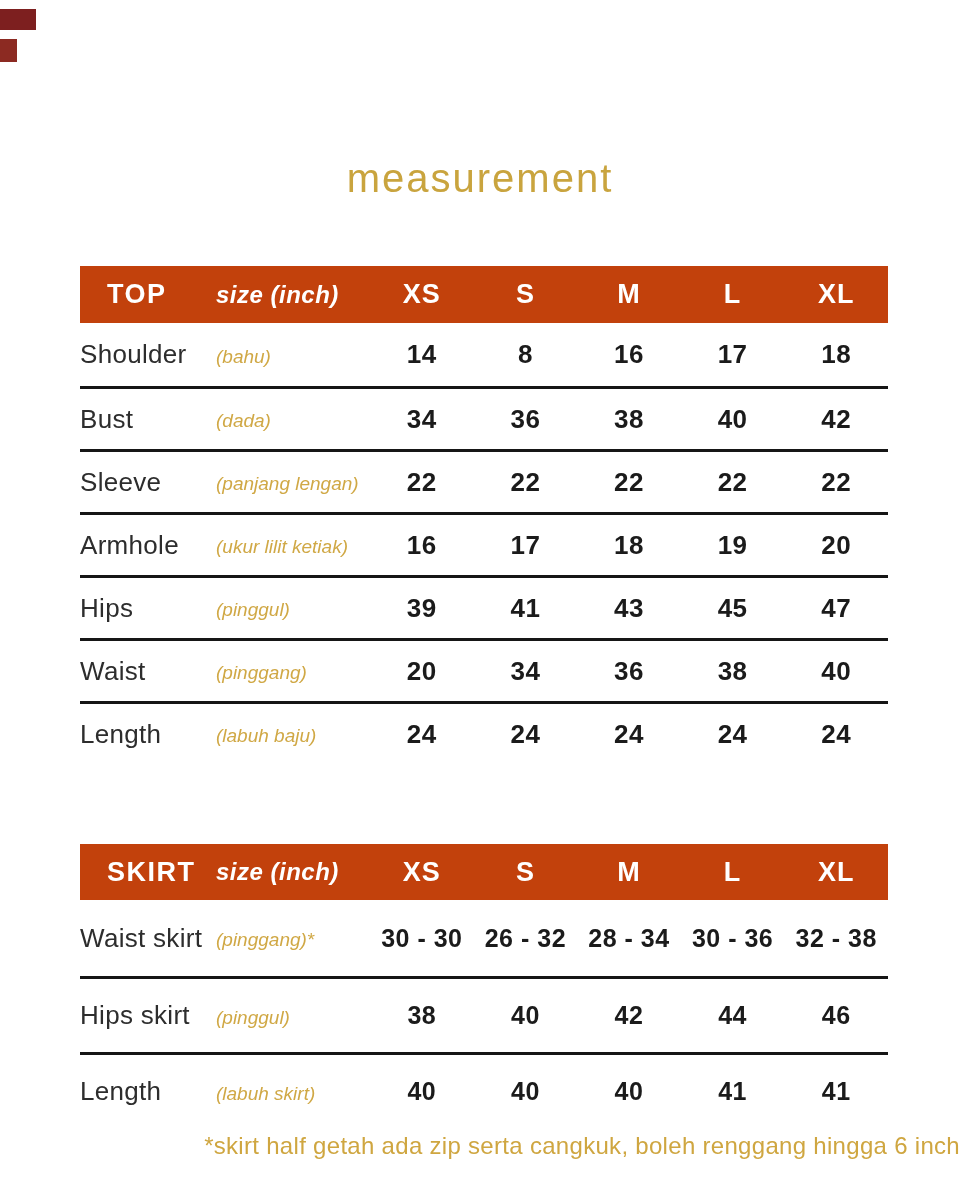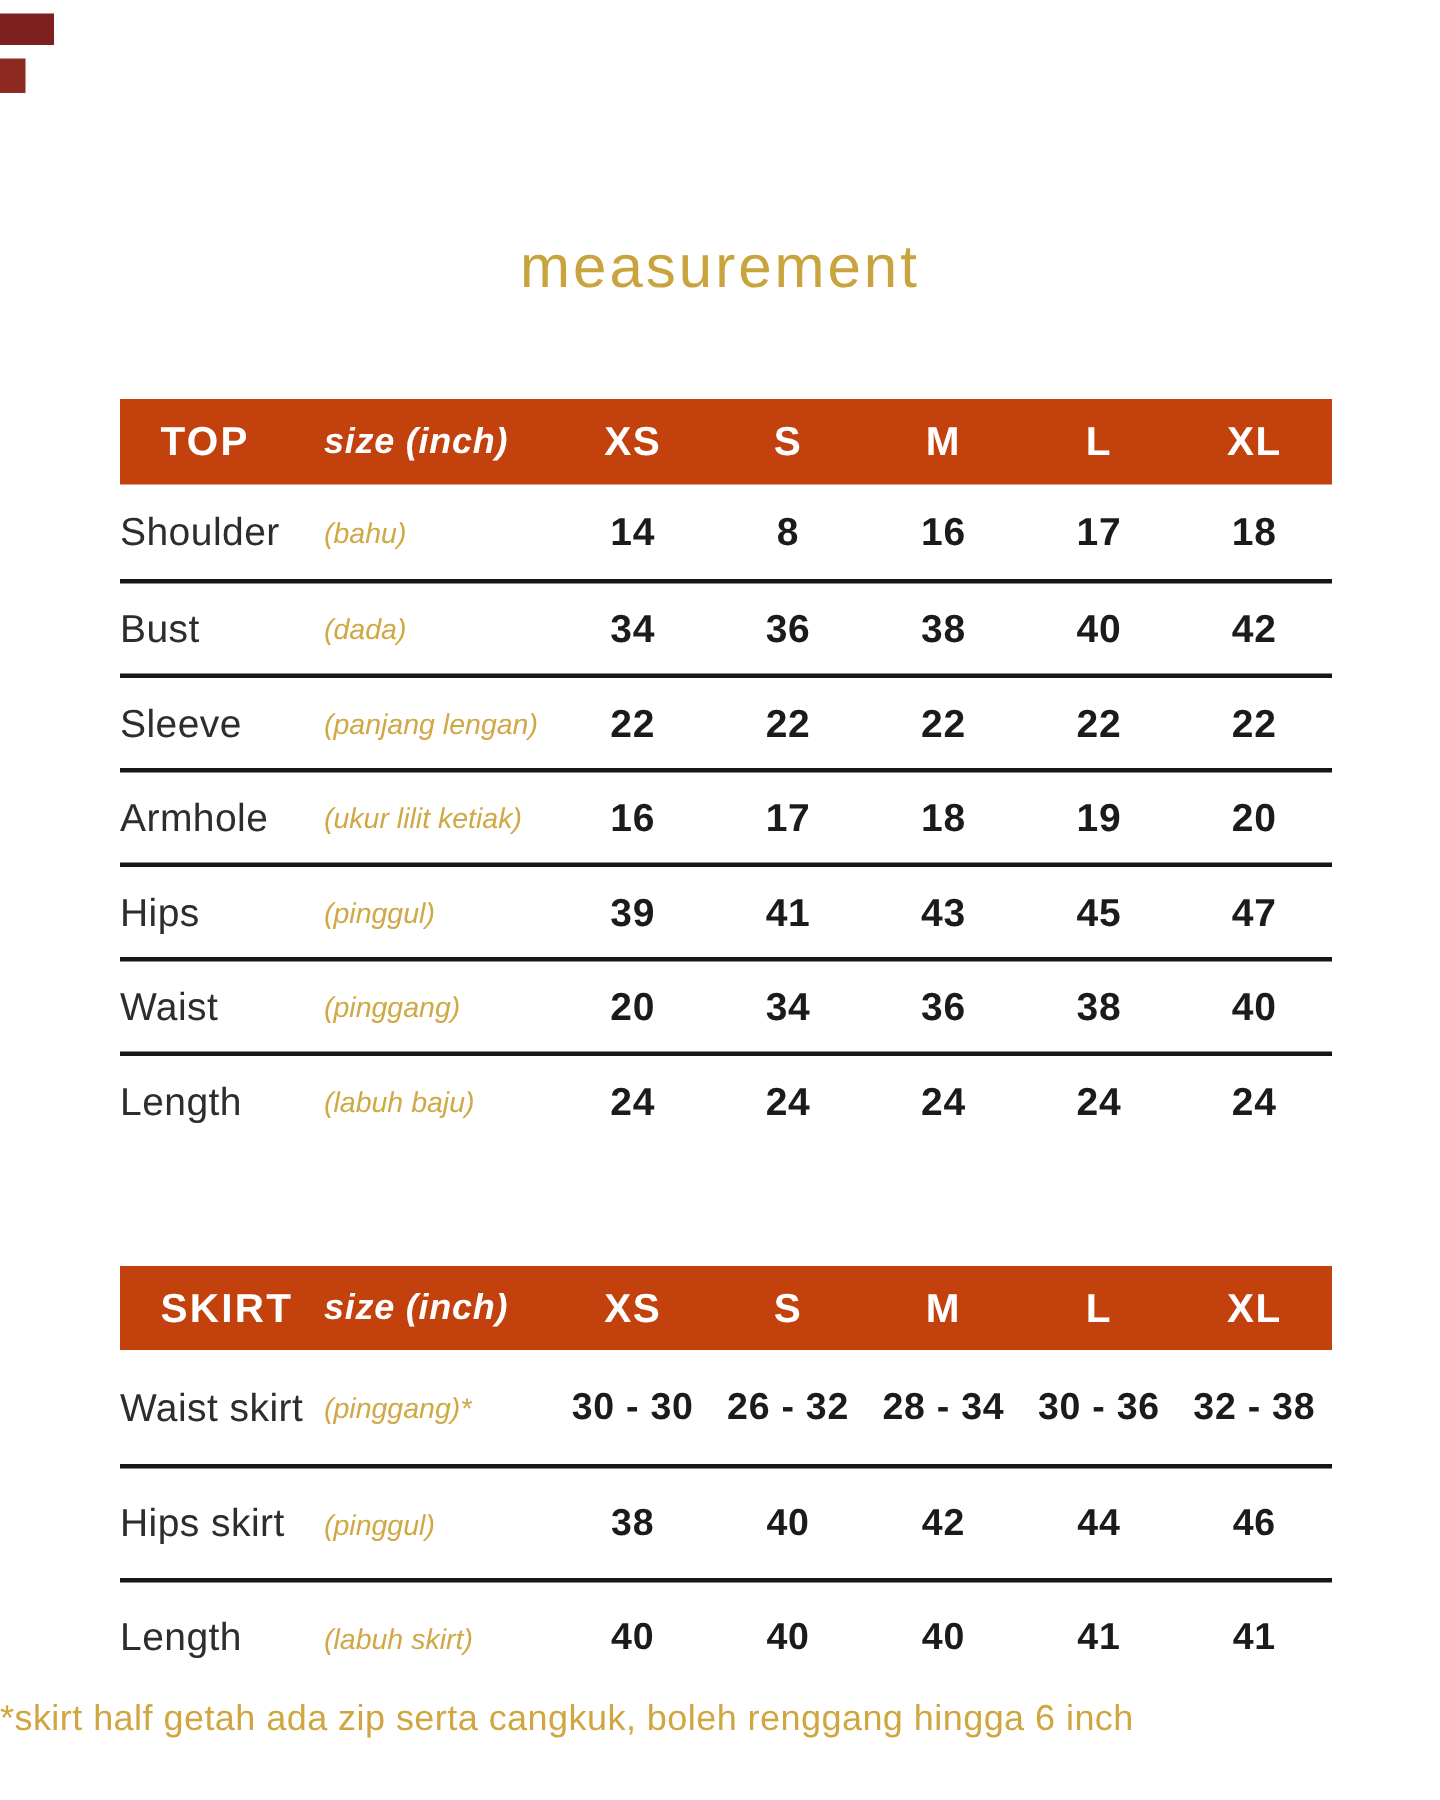--- a/index.html
+++ b/index.html
@@ -37,21 +37,21 @@
   .tbl-skirt .row{height:76px;}
   .tbl-skirt .row:first-of-type{height:86px;padding-top:14px;}
 
   .label{font-size:26px;color:#2d2d2d;letter-spacing:0.3px;white-space:nowrap;}
   .sublabel{font-size:19px;font-style:italic;color:#D0A845;white-space:nowrap;
             padding-left:14px;position:relative;top:2px;overflow:visible;}
   .val{font-size:26px;font-weight:700;color:#1b1b1b;text-align:center;white-space:nowrap;
        letter-spacing:0.5px;}
   .tbl-skirt .val{font-size:25px;}
 
-  .footnote{position:absolute;top:1132px;left:0;width:100%;text-align:left;
+  .footnote{position:absolute;top:1132px;left:0;width:100%;text-align:right;
       font-size:24px;color:#CFA640;letter-spacing:0.3px;}
 </style>
 </head>
 <body>
 
 <div class="page">
 
   <div class="corner-mark-1"></div>
   <div class="corner-mark-2"></div>
 

